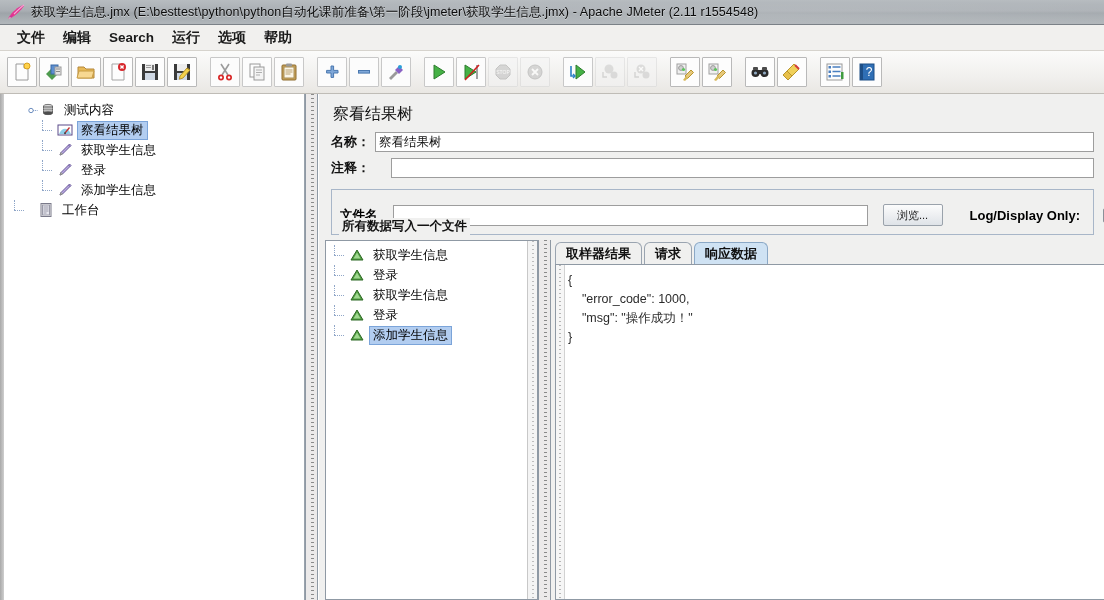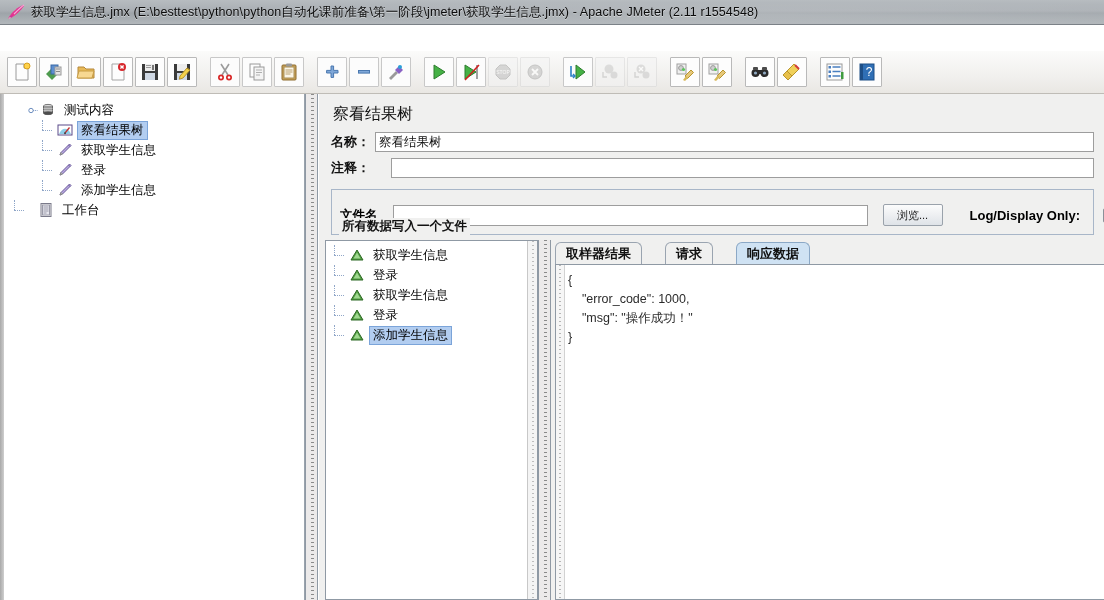--- a/index.html
+++ b/index.html
@@ -134,21 +134,21 @@
     position:absolute;left:6px;top:0;width:213px;bottom:0;
     background:#fff;border:1px solid #8f99a4;box-sizing:border-box;overflow:hidden;
   }
   .res-scroll{position:absolute;right:0;top:0;width:9px;bottom:0;
     background:#f4f4f4;border-left:1px solid #c8c8c8;
     background-image:repeating-linear-gradient(180deg,#bdbdbd 0px,#bdbdbd 1px,transparent 1px,transparent 4px);
     background-position:4px 0;background-repeat:repeat-y;background-size:2px 100%;}
   #split2{left:219px;width:13px;top:0;height:360px;}
   .res-detail{position:absolute;left:232px;right:0;top:0;bottom:0;background:#f0f0ef;}
 
-  .tabs{display:flex;align-items:flex-end;height:24px;padding-left:4px;gap:21px;}
+  .tabs{display:flex;align-items:flex-end;height:24px;padding-left:4px;}
   .tab{
     height:22px;padding:0 10px;display:flex;align-items:center;
     font-size:13px;font-weight:bold;color:#111;
     border:1px solid #9aa4b0;border-bottom:none;
     border-radius:6px 6px 0 0;background:#f0f0ef;margin-right:2px;box-sizing:border-box;
   }
   .tab.active{background:#cfe2f3;border-color:#8ba8c6;}
   .tabpanel{
     position:absolute;left:4px;right:0;top:24px;bottom:0;
     background:#fff;border:1px solid #8f99a4;border-right:none;box-sizing:border-box;
@@ -174,20 +174,28 @@
       <svg width="20" height="18" viewBox="0 0 20 18">
         <path d="M17 2 C12 4 6 9 3 14 L2 16 L5 15 C10 12 15 7 18 3 Z" fill="#e8358f"></path>
         <path d="M17 2 C13 5 8 10 5 14 L3 15 C8 11 13 6 17 2 Z" fill="#7f3fbf"></path>
         <path d="M18 2 C15 4 11 8 8 11" stroke="#f7a6d4" stroke-width="1.2" fill="none"></path>
         <path d="M2 16 L4 14 L5 15 Z" fill="#d7d7d7"></path>
       </svg>
     </div>
     <div class="tb-title">获取学生信息.jmx (E:\besttest\python\python自动化课前准备\第一阶段\jmeter\获取学生信息.jmx) - Apache JMeter (2.11 r1554548)</div>
   </div>
 
+  <div class="menubar">
+    <div class="menu-item">文件</div>
+    <div class="menu-item">编辑</div>
+    <div class="menu-item latin">Search</div>
+    <div class="menu-item">运行</div>
+    <div class="menu-item">选项</div>
+    <div class="menu-item">帮助</div>
+  </div>
 
   <div class="toolbar">
 
     <div class="tbtn">
       <svg width="20" height="20" viewBox="0 0 20 20">
         <path d="M4 2 h8 l4 4 v12 h-12 z" fill="#fdfdfd" stroke="#9a9a9a"></path>
         <path d="M12 2 v4 h4" fill="#e6e6e6" stroke="#9a9a9a"></path>
         <circle cx="15" cy="4" r="3" fill="#ffd24a" stroke="#d8a01f"></circle>
       </svg>
     </div>

